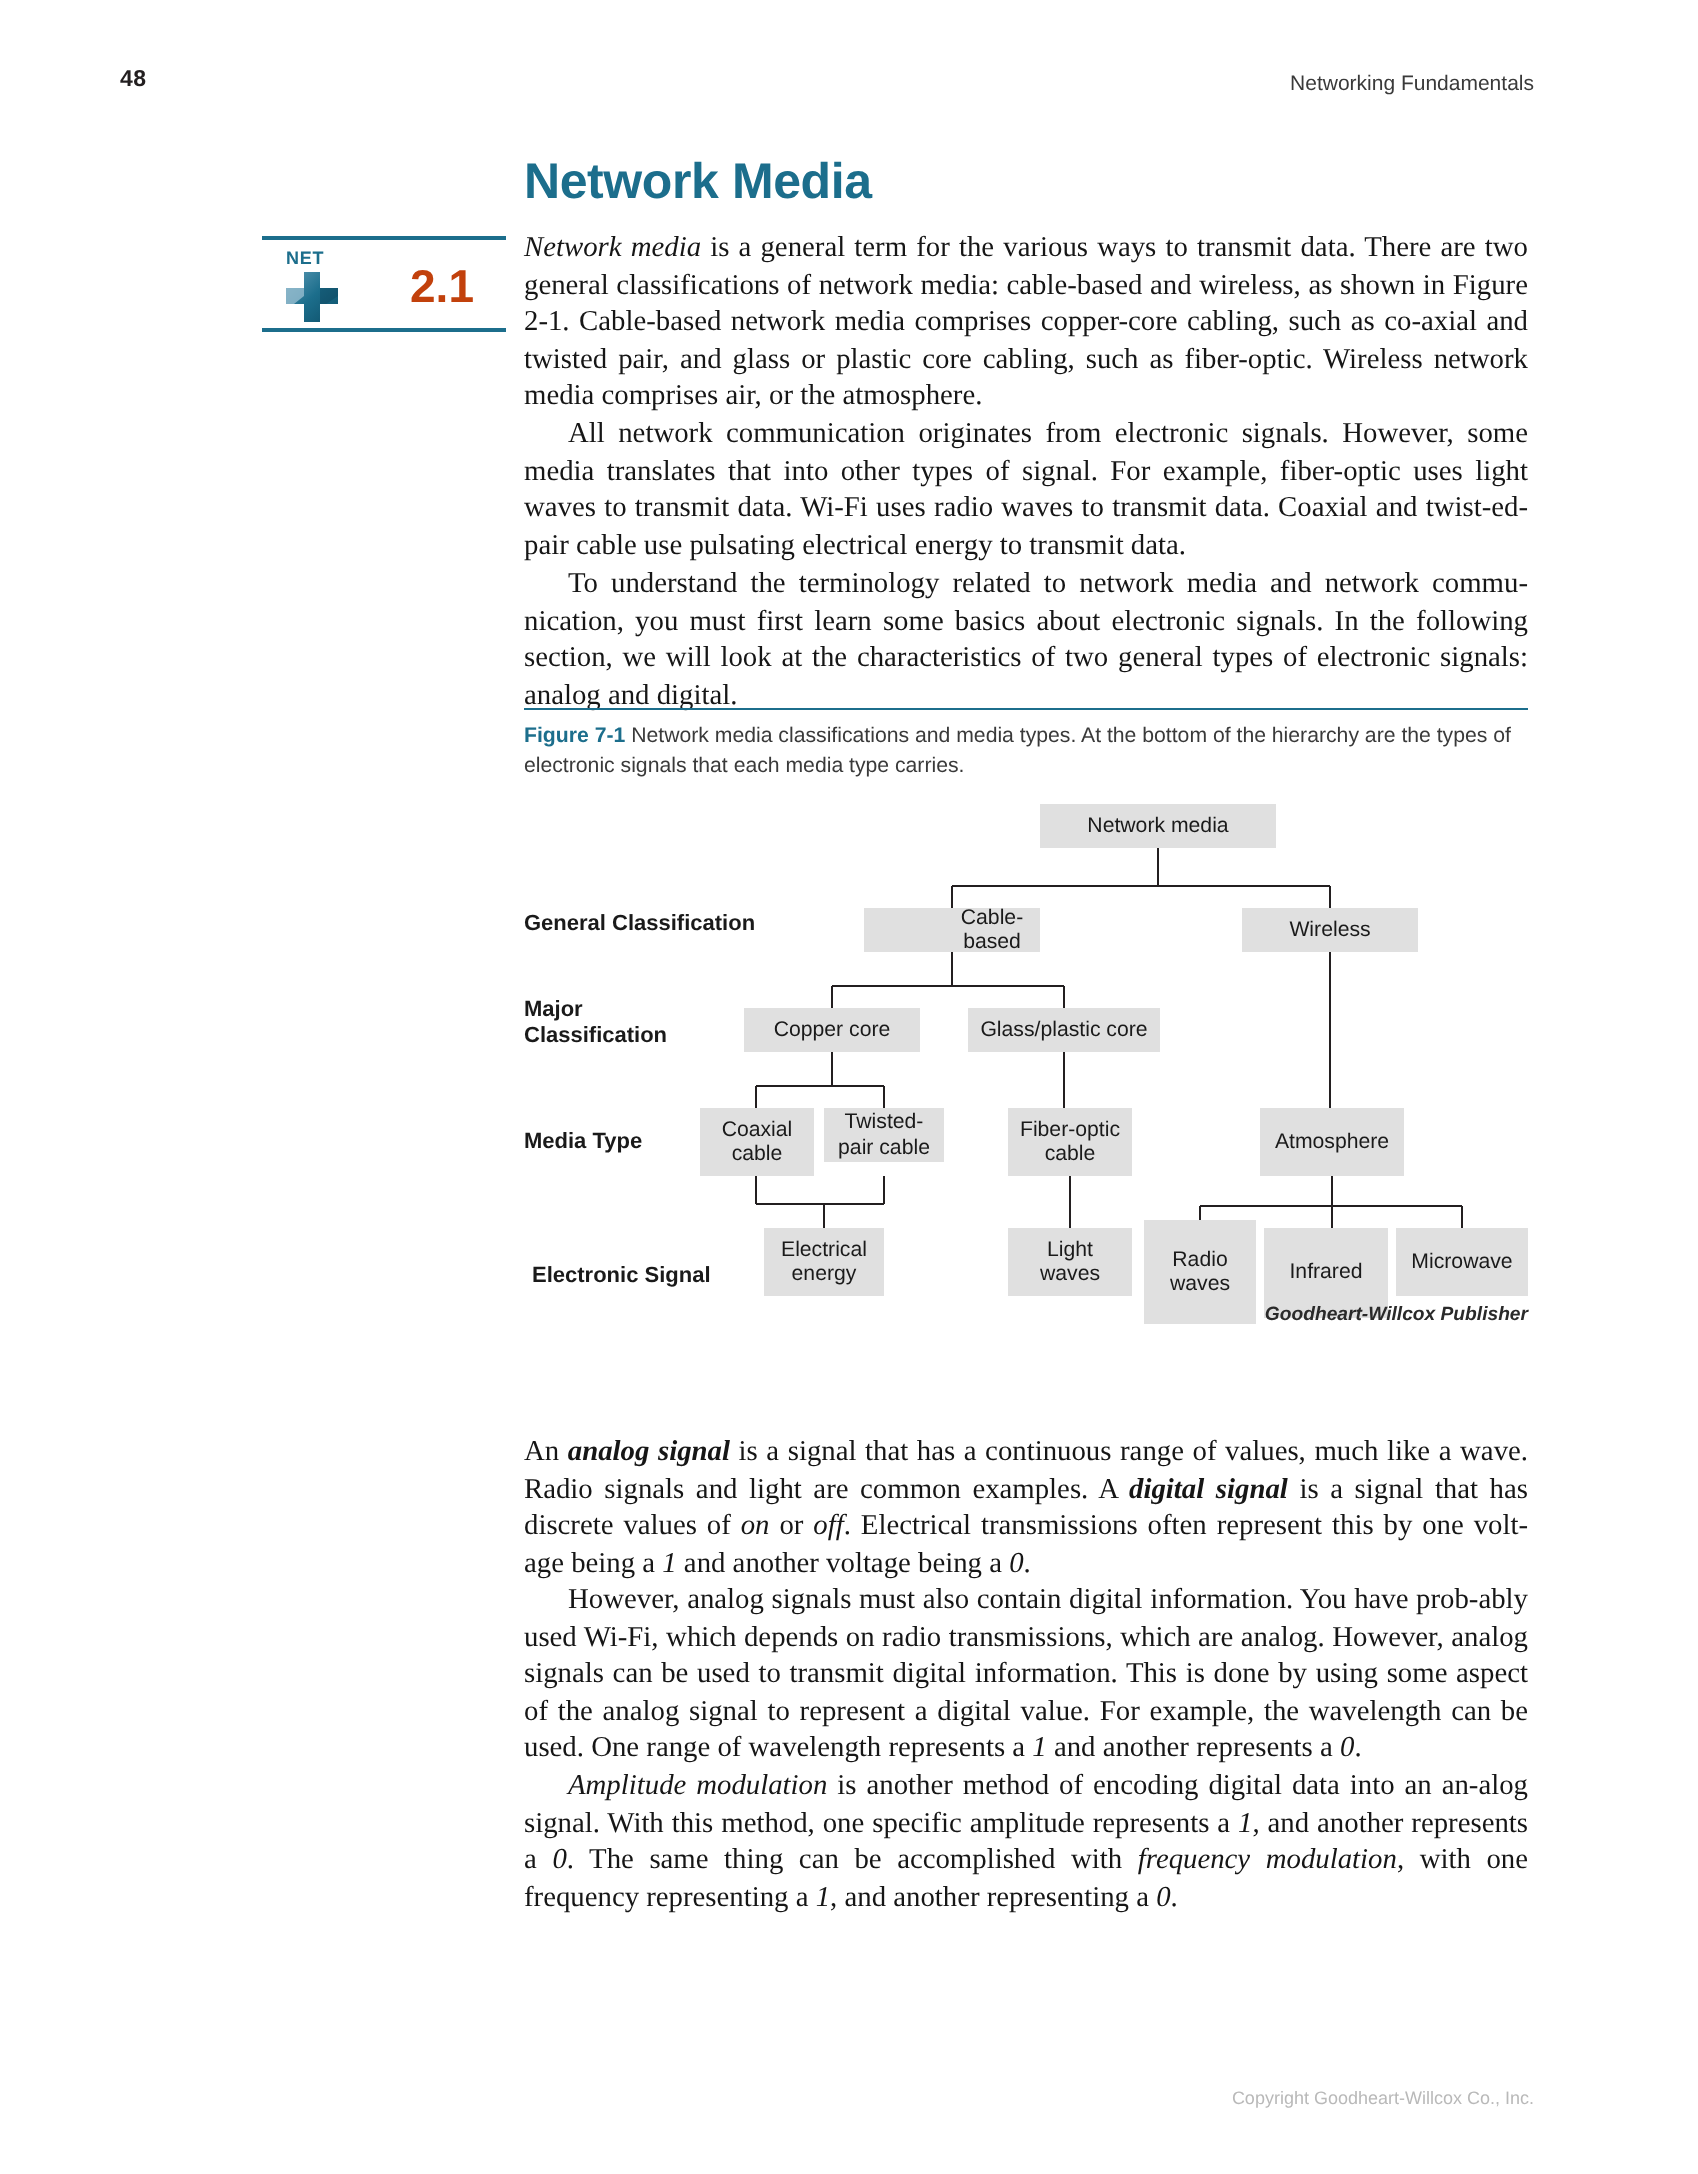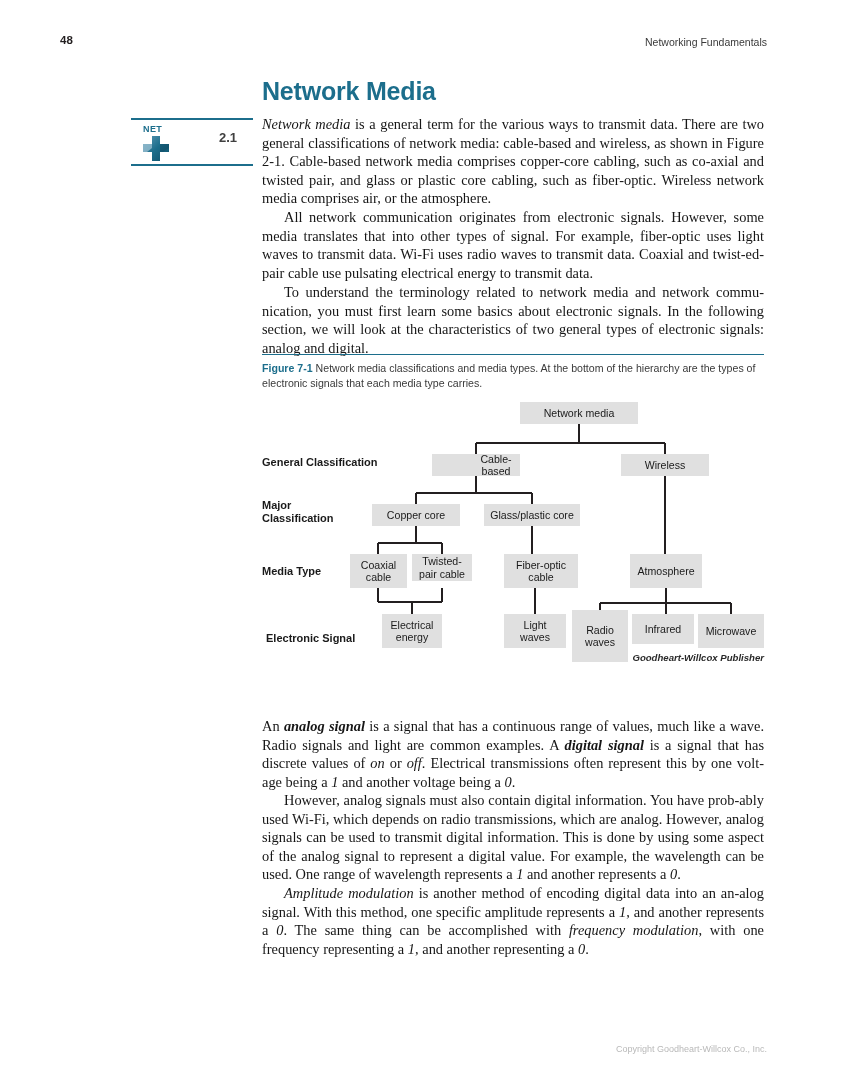--- a/index.html
+++ b/index.html
@@ -35,21 +35,21 @@
     position:absolute; left:12px; top:4px;
     font-family:"Liberation Sans", sans-serif;
     font-weight:bold; font-size:9px; color:#1c6e8c; letter-spacing:0.4px;
   }
   .net-badge .plus-ic {
     position:absolute; left:10px; top:15px; width:30px; height:28px;
   }
   .net-badge .net-num {
     position:absolute; right:16px; top:10px;
     font-family:"Liberation Sans", sans-serif;
-    font-weight:bold; font-size:13px; color:#404040;
+    font-weight:bold; font-size:23px; color:#c2410c;
   }
 
   
   .col { position:absolute; left:262px; width:502px; }
 
   h1.sec {
     font-family:"Liberation Sans", sans-serif;
     font-weight:bold; font-size:25px; color:#1c6e8c;
     margin:0; letter-spacing:-0.2px; line-height:1.1;
   }
@@ -181,30 +181,30 @@
     <div id="nodes">
         <div class="node" style="left: 258px; top: 4px; width: 118px; height: 22px; background: rgb(224, 224, 224); white-space: pre-line;">Network media</div>
         <div class="node" style="left: 170px; top: 56px; width: 88px; height: 22px; background: rgb(224, 224, 224); white-space: pre-line; padding-left: 40px;">Cable-based</div>
         <div class="node" style="left: 359px; top: 56px; width: 88px; height: 22px; background: rgb(224, 224, 224); white-space: pre-line;">Wireless</div>
         <div class="node" style="left: 110px; top: 106px; width: 88px; height: 22px; background: rgb(224, 224, 224); white-space: pre-line;">Copper core</div>
         <div class="node" style="left: 222px; top: 106px; width: 96px; height: 22px; background: rgb(224, 224, 224); white-space: pre-line;">Glass/plastic core</div>
         <div class="node" style="left: 88px; top: 156px; width: 57px; height: 34px; background: rgb(224, 224, 224); white-space: pre-line;">Coaxial
 cable</div>
         <div class="node" style="left: 150px; top: 156px; width: 60px; height: 27px; background: rgb(224, 224, 224); white-space: pre-line;">Twisted-
 pair cable</div>
-        <div class="node" style="left: 242px; top: 156px; width: 74px; height: 34px; background: rgb(224, 224, 224); white-space: pre-line;">Fiber-optic
+        <div class="node" style="left: 242px; top: 156px; width: 62px; height: 34px; background: rgb(224, 224, 224); white-space: pre-line;">Fiber-optic
 cable</div>
         <div class="node" style="left: 368px; top: 156px; width: 72px; height: 34px; background: rgb(224, 224, 224); white-space: pre-line;">Atmosphere</div>
         <div class="node" style="left: 120px; top: 216px; width: 60px; height: 34px; background: rgb(224, 224, 224); white-space: pre-line;">Electrical
 energy</div>
         <div class="node" style="left: 242px; top: 216px; width: 62px; height: 34px; background: rgb(224, 224, 224); white-space: pre-line;">Light
 waves</div>
         <div class="node" style="left: 310px; top: 212px; width: 56px; height: 52px; background: rgb(224, 224, 224); white-space: pre-line;">Radio
 waves</div>
-        <div class="node" style="left: 370px; top: 216px; width: 62px; height: 30px; background: rgb(224, 224, 224); white-space: pre-line;">Infrared</div>
+        <div class="node" style="left: 370px; top: 216px; width: 62px; height: 45px; background: rgb(224, 224, 224); white-space: pre-line;">Infrared</div>
         <div class="node" style="left: 436px; top: 216px; width: 66px; height: 34px; background: rgb(224, 224, 224); white-space: pre-line;">Microwave</div>
       </div>
 
     <div class="credit">Goodheart-Willcox Publisher</div>
   </div>
 
   <div class="col" style="top:717px;">
     <p class="body">An <b>analog signal</b> is a signal that has a continuous range of values, much like a wave. Radio signals and light are common examples. A <b>digital signal</b> is a signal that has discrete values of <i>on</i> or <i>off</i>. Electrical transmissions often represent this by one volt-age being a <i>1</i> and another voltage being a <i>0</i>.</p>
   </div>
   <div class="col" style="top:791px;">

